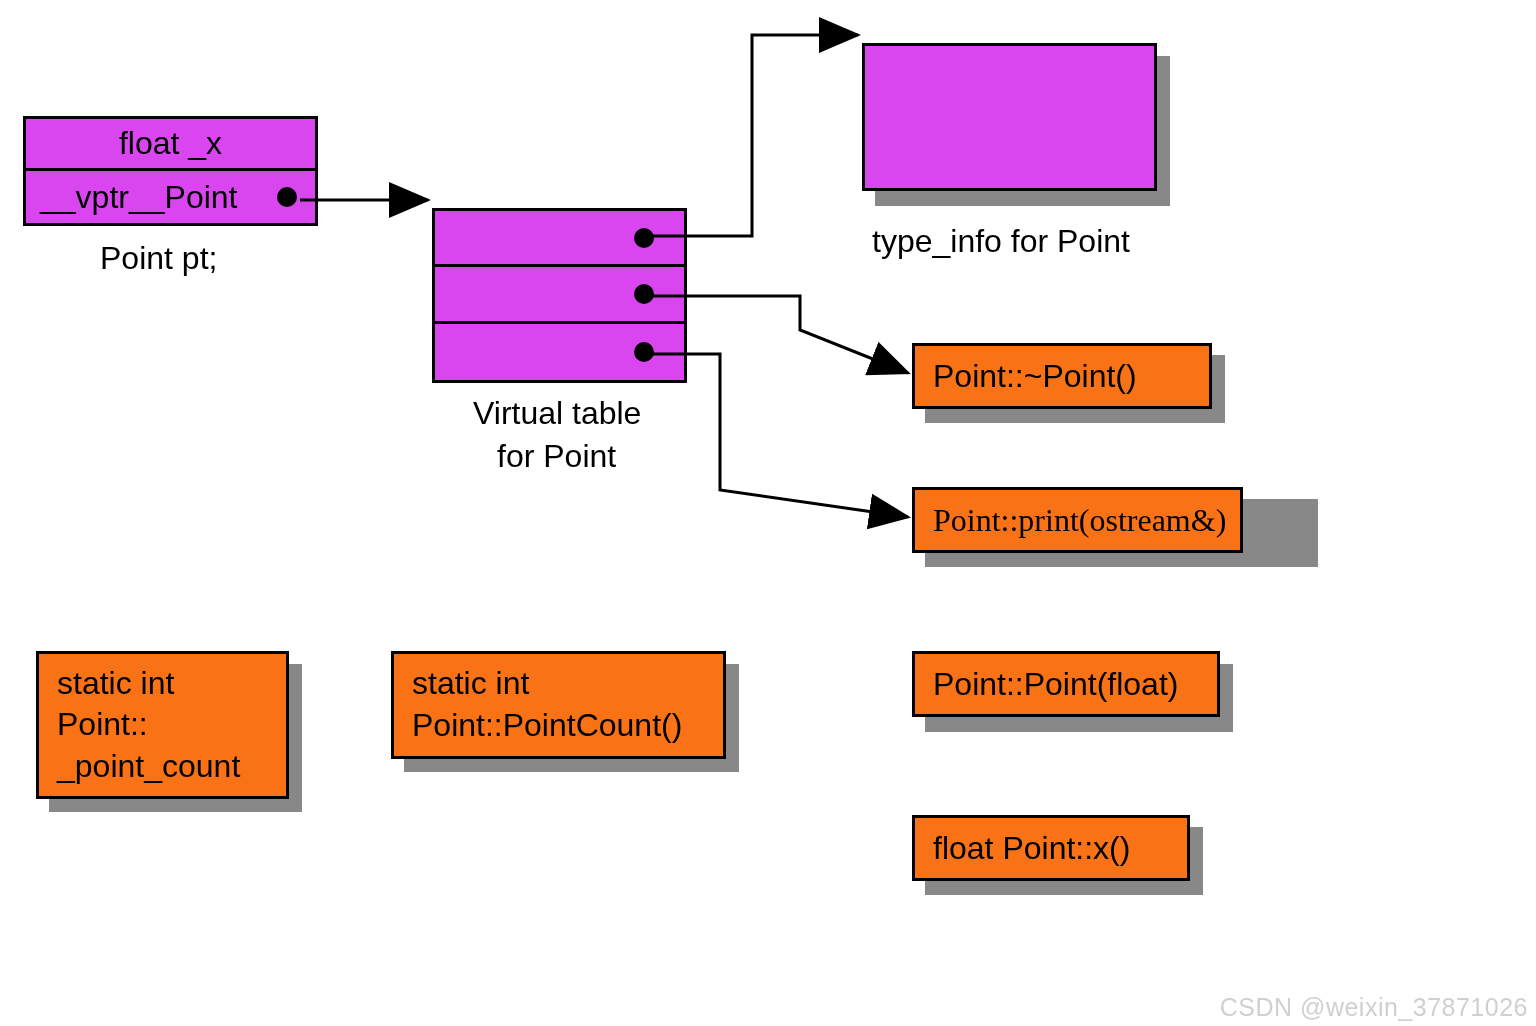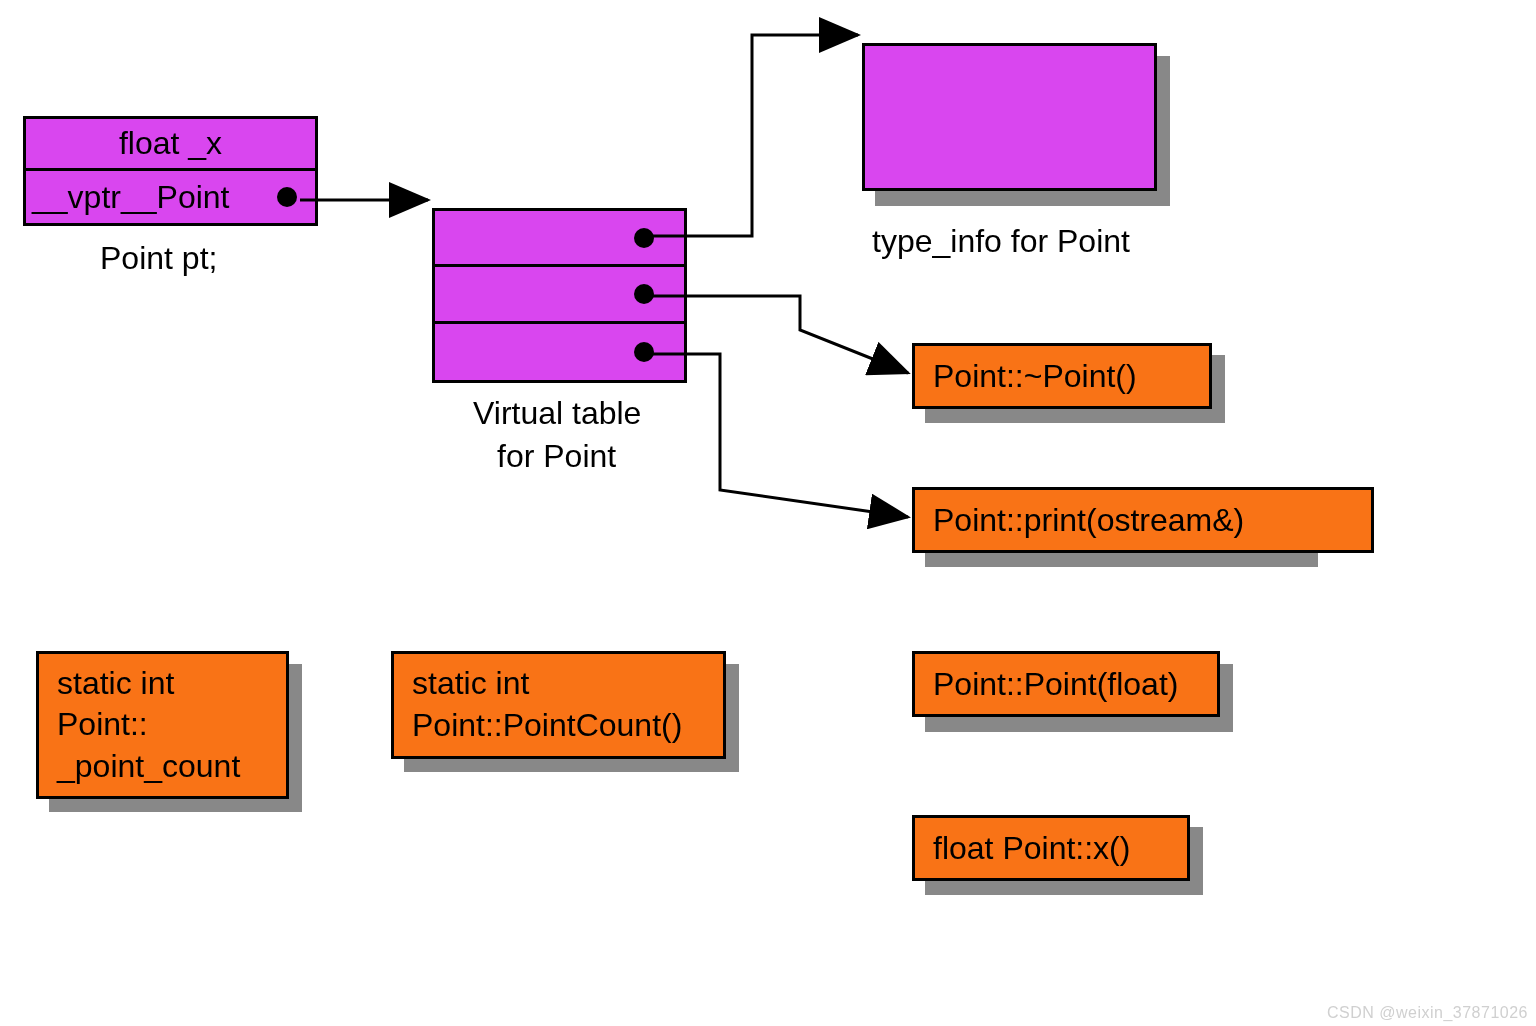--- a/index.html
+++ b/index.html
@@ -71,33 +71,33 @@
     left: 0;
     top: 0;
     width: 1536px;
     height: 1026px;
     pointer-events: none;
   }
   .watermark {
     position: absolute;
     right: 8px;
     bottom: 4px;
-    font-size: 16px;
+    font-size: 25px;
     color: #d0d0d0;
     letter-spacing: 0.5px;
   }
 </style>
 </head>
 <body>
 
 <div class="box" style="left:23px; top:116px; width:295px; height:110px;">
   <div class="cell">
     <span>float _x</span>
   </div>
-  <div class="cell" style="justify-content:flex-start; padding-left:6px;">
+  <div class="cell" style="justify-content:flex-start; padding-left:14px;">
     <span>__vptr__Point</span>
     <div class="dot" style="right:18px; top:50%; transform:translateY(-50%);"></div>
   </div>
 </div>
 <div class="label" style="left:100px; top:240px;">Point pt;</div>
 
 <div class="box" style="left:432px; top:208px; width:255px; height:175px;">
   <div class="vrow">
     <div class="dot" style="right:30px; top:50%; transform:translateY(-50%);"></div>
   </div>
@@ -114,21 +114,21 @@
 <div class="shadow" style="left:875px; top:56px; width:295px; height:150px;"></div>
 <div class="box" style="left:862px; top:43px; width:295px; height:148px;"></div>
 <div class="label" style="left:872px; top:223px;">type_info for Point</div>
 
 <div class="shadow" style="left:925px; top:355px; width:300px; height:68px;"></div>
 <div class="plainbox" style="left:912px; top:343px; width:300px; height:66px;">
   <span>Point::~Point()</span>
 </div>
 
 <div class="shadow" style="left:925px; top:499px; width:393px; height:68px;"></div>
-<div class="plainbox" style="left:912px; top:487px; width:462px; height:66px;">
+<div class="plainbox" style="left:912px; top:487px; width:331px; height:66px;font-family:Liberation Serif, serif;">
   <span>Point::print(ostream&amp;)</span>
 </div>
 
 <div class="shadow" style="left:49px; top:664px; width:253px; height:148px;"></div>
 <div class="plainbox multiline" style="left:36px; top:651px; width:253px; height:148px;">
   <span>static int</span>
   <span>Point::</span>
   <span>_point_count</span>
 </div>
 

